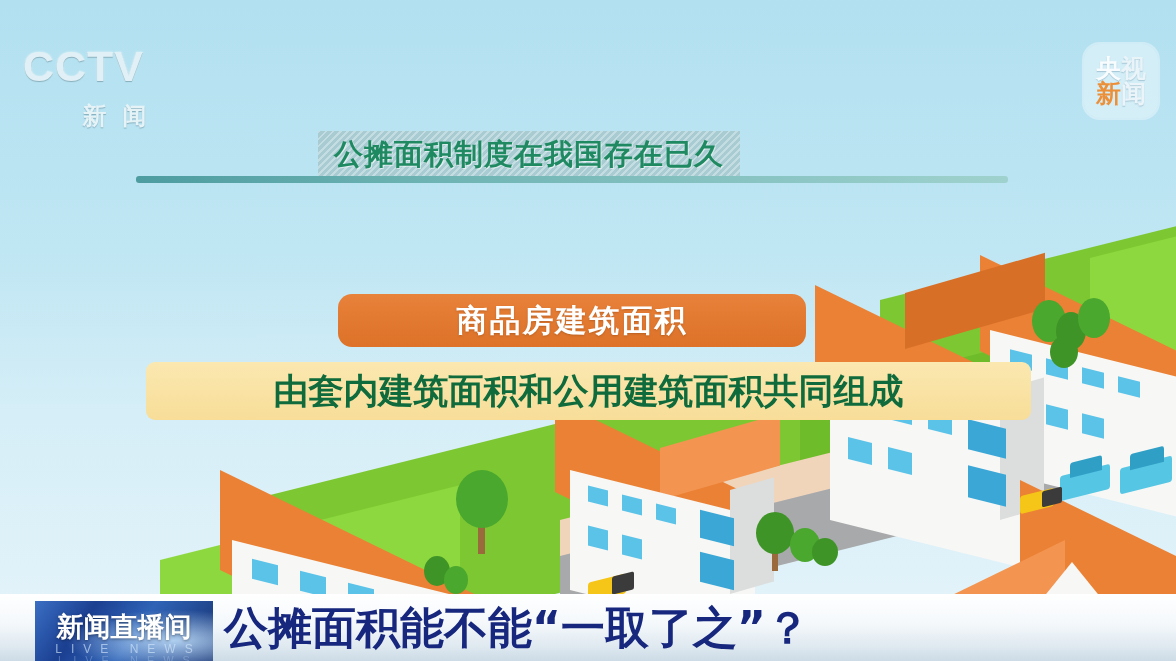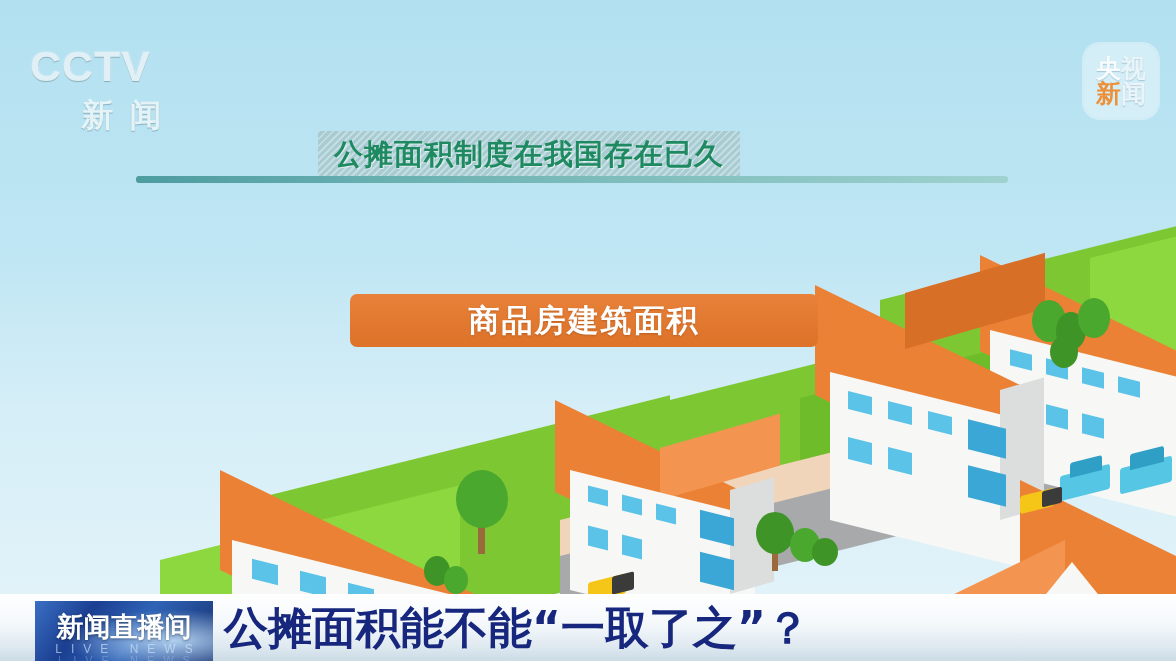--- a/index.html
+++ b/index.html
@@ -52,21 +52,21 @@
   .tree-trunk { background: #9b6a3c; }
 
   .car-blue { background: #55c6e3; border-radius: 3px; }
   .car-blue-top { background: #2f9fc6; border-radius: 3px 3px 0 0; }
   .car-yellow { background: #f5c518; border-radius: 3px; }
   .car-dark { background: #3b3b3b; border-radius: 2px; }
 
   
   .cctv-logo {
     position: absolute;
-    left: 30px;
+    left: 23px;
     top: 42px;
     width: 185px;
     height: 88px;
     opacity: 0.85;
   }
   .cctv-top {
     font-size: 43px;
     font-weight: bold;
     letter-spacing: 1px;
     color: #e9f3f7;
@@ -77,22 +77,22 @@
   }
   .cctv-13 {
     display: inline-block;
     margin-left: 7px;
     padding: 0 10px 0 14px;
     border-left: 3px solid #dcecf2;
     border-radius: 0 24px 24px 0;
     font-size: 40px;
   }
   .cctv-sub {
-    margin-top: 4px;
-    font-size: 32px;
+    margin-top: 10px;
+    font-size: 24px;
     font-weight: bold;
     color: #eef6f9;
     letter-spacing: 16px;
     text-align: center;
     text-shadow: 0 1px 1px rgba(110,150,165,0.8);
     padding-left: 14px;
   }
 
   
   .app-logo {
@@ -160,26 +160,26 @@
     color: #0e7a4e;
     letter-spacing: 0px;
     font-family: "DejaVu Sans", "Liberation Sans", sans-serif;
     text-shadow: 1px 1px 1px rgba(255,255,255,0.6);
     white-space: nowrap;
   }
 
   
   .pill-orange {
     position: absolute;
-    left: 350px;
+    left: 338px;
     top: 294px;
     width: 468px;
     height: 53px;
     background: linear-gradient(180deg, #e8813a 0%, #dd7228 100%);
-    border-radius: 7px;
+    border-radius: 14px;
     display: flex;
     align-items: center;
     justify-content: center;
   }
   .pill-orange span {
     font-size: 31px;
     font-weight: bold;
     color: #ffffff;
     letter-spacing: 2px;
     font-family: "DejaVu Sans", "Liberation Sans", sans-serif;
@@ -408,20 +408,23 @@
 
   <div class="subtitle-wrap">
     <div class="subtitle">公摊面积制度在我国存在已久</div>
   </div>
   <div class="rule"></div>
 
   <div class="pill-orange">
     <span>商品房建筑面积</span>
   </div>
 
+  <div class="pill-yellow">
+    <span>由套内建筑面积和公用建筑面积共同组成</span>
+  </div>
 
 
   <div class="headline-bar"></div>
   <div class="headline-text">公摊面积能不能“一取了之”？</div>
 
   <div class="station-bug">
     <div class="bug-main">新闻直播间</div>
     <div class="bug-sub">LIVE NEWS</div>
     <div class="bug-sub2">LIVE NEWS</div>
   </div>

